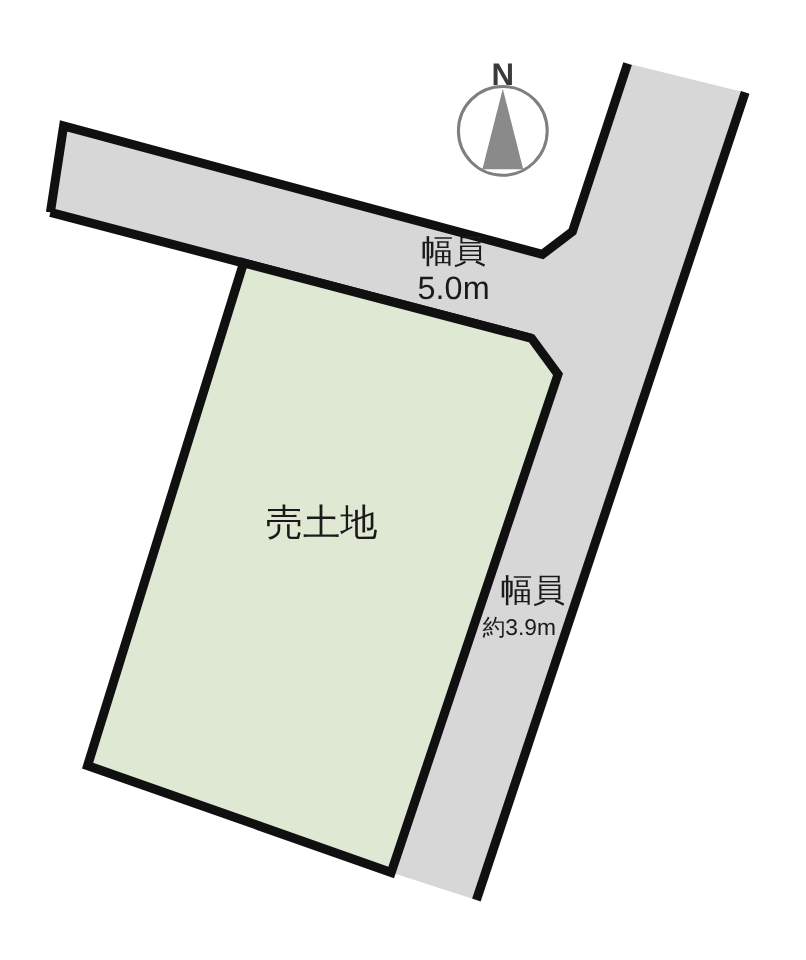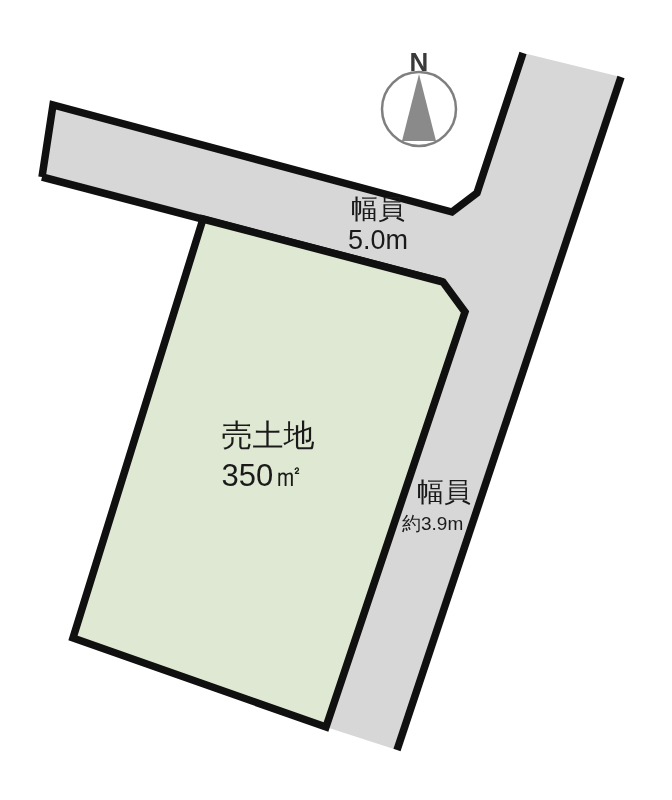--- a/index.html
+++ b/index.html
@@ -117,16 +117,15 @@
   <div class="label road-label-top">
     <div>幅員</div>
     <div>5.0m</div>
   </div>
 
   <div class="label road-label-right-l1">幅員</div>
   <div class="label road-label-right-l2">約3.9m</div>
 
   <div class="label plot-label">
     <div>売土地</div>
-    <div>350㎡</div>
   </div>
 
 </div>
 
 </body></html>

